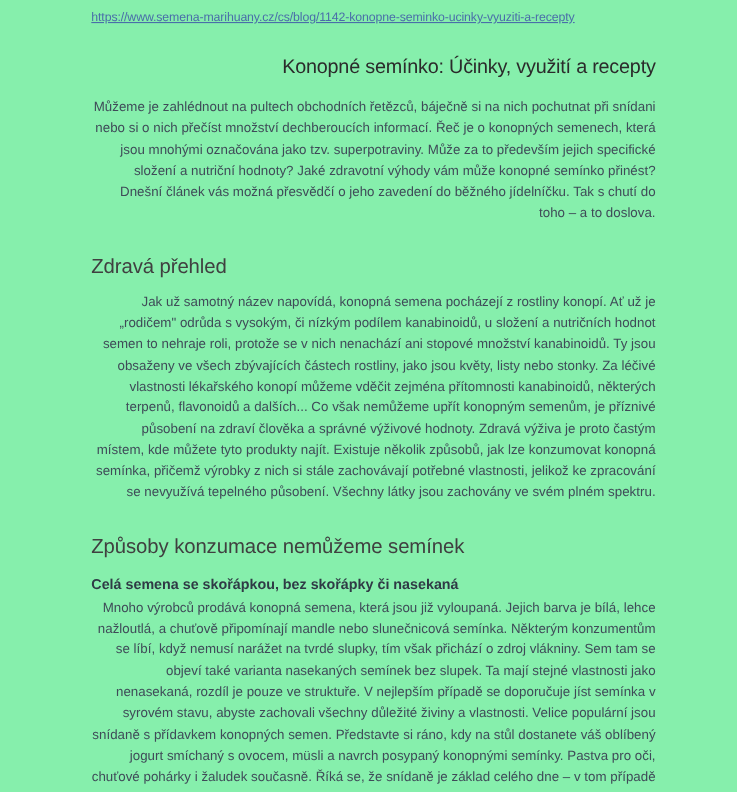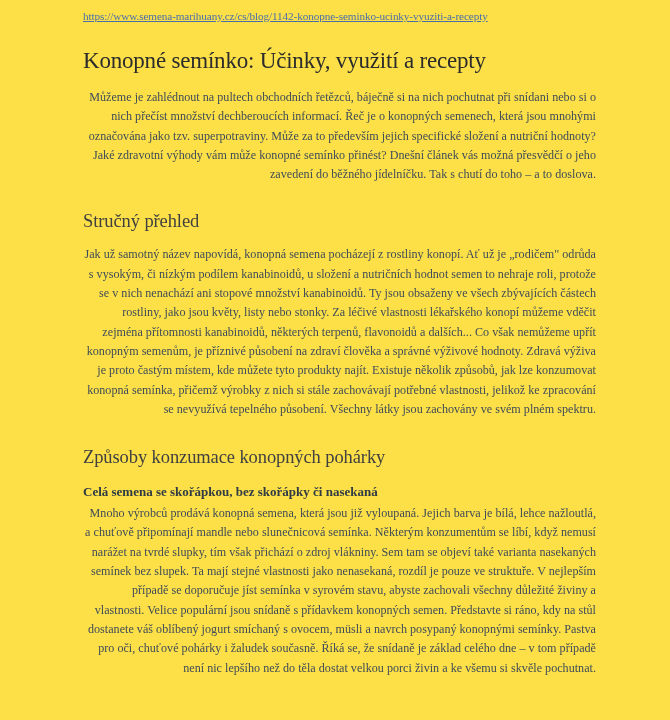--- a/index.html
+++ b/index.html
@@ -14,22 +14,21 @@
     font-family: "Liberation Sans", "DejaVu Sans", sans-serif;
     overflow: hidden;
     -webkit-font-smoothing: antialiased;
   }
 
   .page {
     position: relative;
     width: 670px;
     height: 720px;
     box-sizing: border-box;
-    background: #fde047;
-    font-family: Liberation Serif, serif;
+    background: #86efac;
   }
 
   .content {
     position: absolute;
     left: 83px;
     top: 0;
     width: 513px;
   }
 
   
@@ -45,25 +44,25 @@
     color: #4a6ea9;
     text-decoration: underline;
     text-underline-offset: 1px;
     cursor: pointer;
   }
 
   
   .doc-title {
     margin: 0;
     padding-top: 20px;
-    font-size: 23px;
+    font-size: 18px;
     font-weight: 400;
     line-height: 33px;
     color: #2b2b2b;
-    text-align: left;
+    text-align: right;
     letter-spacing: -0.2px;
   }
 
   
   .body-para {
     margin: 0;
     padding-top: 11px;
     font-size: 12.1px;
     line-height: 19.3px;
     color: #3f4b58;
@@ -105,24 +104,24 @@
 
 <div class="page">
   <div class="content">
 
     <p class="url-line"><a class="url-link" href="#">https://www.semena-marihuany.cz/cs/blog/1142-konopne-seminko-ucinky-vyuziti-a-recepty</a></p>
 
     <h1 class="doc-title">Konopné semínko: Účinky, využití a recepty</h1>
 
     <p class="body-para">Můžeme je zahlédnout na pultech obchodních řetězců, báječně si na nich pochutnat při snídani nebo si o nich přečíst množství dechberoucích informací. Řeč je o konopných semenech, která jsou mnohými označována jako tzv. superpotraviny. Může za to především jejich specifické složení a nutriční hodnoty? Jaké zdravotní výhody vám může konopné semínko přinést? Dnešní článek vás možná přesvědčí o jeho zavedení do běžného jídelníčku. Tak s chutí do toho – a to doslova.</p>
 
-    <h2 class="section-heading">Stručný přehled</h2>
+    <h2 class="section-heading">Zdravá přehled</h2>
 
     <p class="body-para">Jak už samotný název napovídá, konopná semena pocházejí z rostliny konopí. Ať už je „rodičem" odrůda s vysokým, či nízkým podílem kanabinoidů, u složení a nutričních hodnot semen to nehraje roli, protože se v nich nenachází ani stopové množství kanabinoidů. Ty jsou obsaženy ve všech zbývajících částech rostliny, jako jsou květy, listy nebo stonky. Za léčivé vlastnosti lékařského konopí můžeme vděčit zejména přítomnosti kanabinoidů, některých terpenů, flavonoidů a dalších... Co však nemůžeme upřít konopným semenům, je příznivé působení na zdraví člověka a správné výživové hodnoty. Zdravá výživa je proto častým místem, kde můžete tyto produkty najít. Existuje několik způsobů, jak lze konzumovat konopná semínka, přičemž výrobky z nich si stále zachovávají potřebné vlastnosti, jelikož ke zpracování se nevyužívá tepelného působení. Všechny látky jsou zachovány ve svém plném spektru.</p>
 
-    <h2 class="section-heading tight">Způsoby konzumace konopných pohárky</h2>
+    <h2 class="section-heading tight">Způsoby konzumace nemůžeme semínek</h2>
 
     <h3 class="sub-heading">Celá semena se skořápkou, bez skořápky či nasekaná</h3>
 
     <p class="body-para">Mnoho výrobců prodává konopná semena, která jsou již vyloupaná. Jejich barva je bílá, lehce nažloutlá, a chuťově připomínají mandle nebo slunečnicová semínka. Některým konzumentům se líbí, když nemusí narážet na tvrdé slupky, tím však přichází o zdroj vlákniny. Sem tam se objeví také varianta nasekaných semínek bez slupek. Ta mají stejné vlastnosti jako nenasekaná, rozdíl je pouze ve struktuře. V nejlepším případě se doporučuje jíst semínka v syrovém stavu, abyste zachovali všechny důležité živiny a vlastnosti. Velice populární jsou snídaně s přídavkem konopných semen. Představte si ráno, kdy na stůl dostanete váš oblíbený jogurt smíchaný s ovocem, müsli a navrch posypaný konopnými semínky. Pastva pro oči, chuťové pohárky i žaludek současně. Říká se, že snídaně je základ celého dne – v tom případě není nic lepšího než do těla dostat velkou porci živin a ke všemu si skvěle pochutnat.</p>
 
   </div>
 </div>
 
 </body></html>

